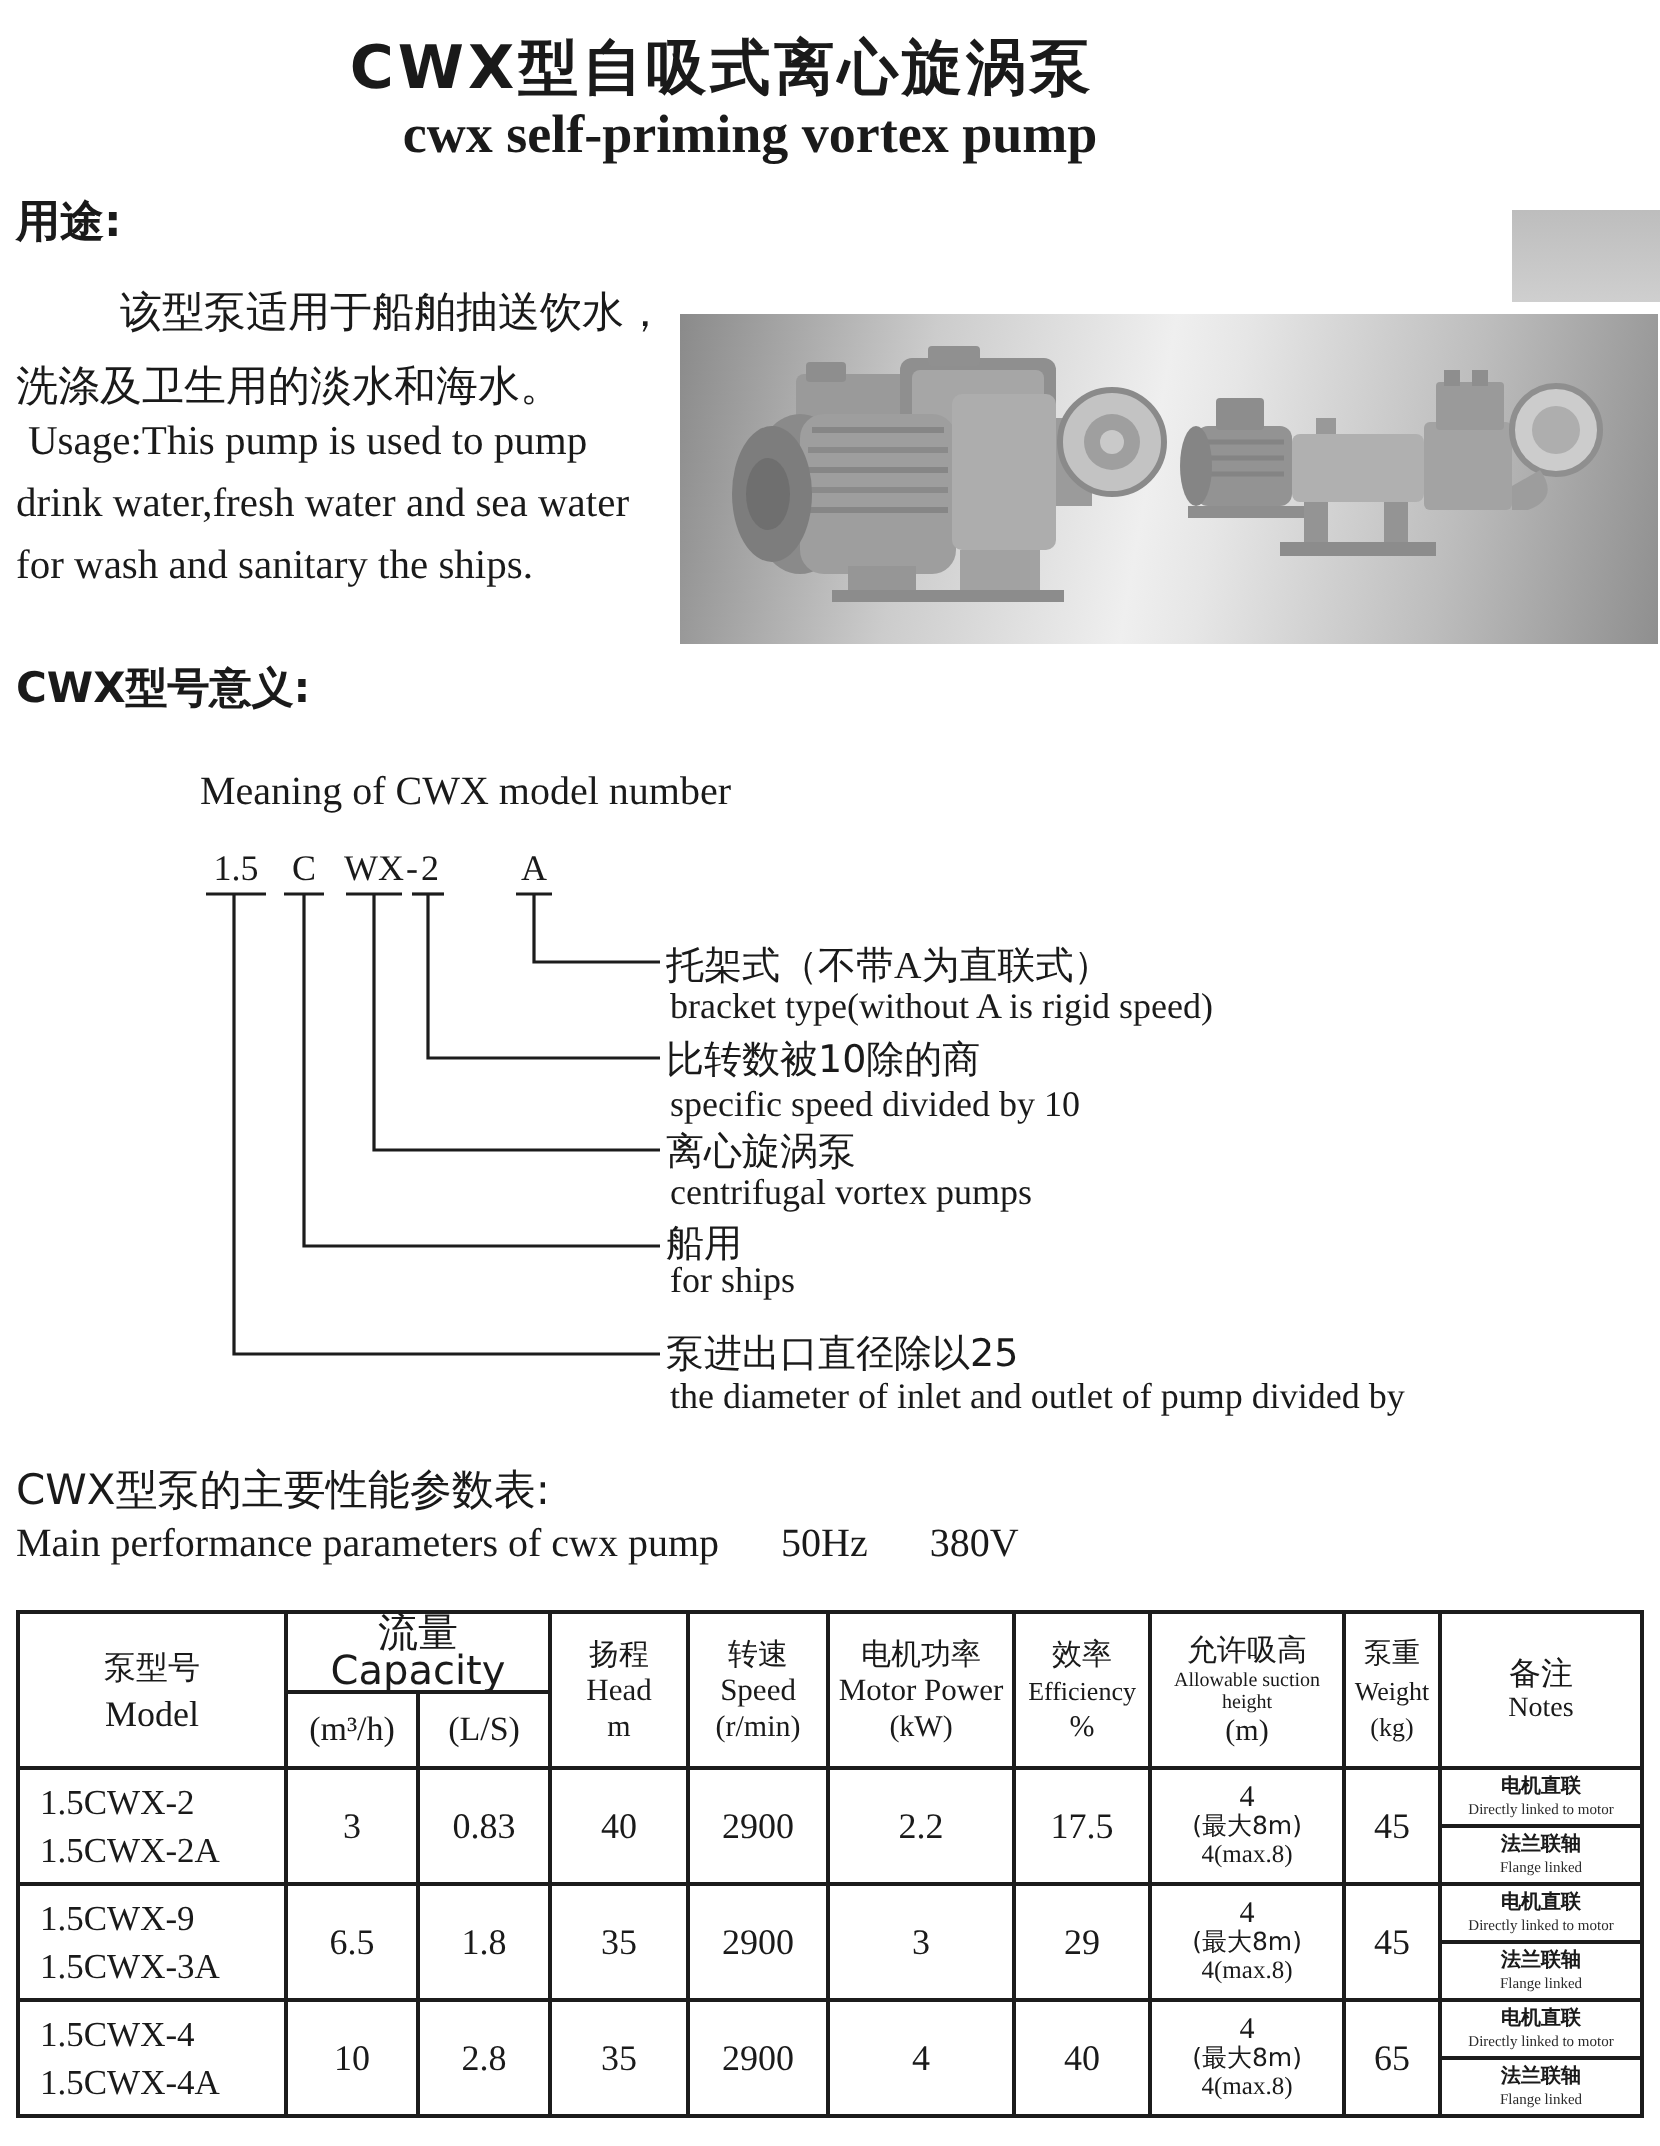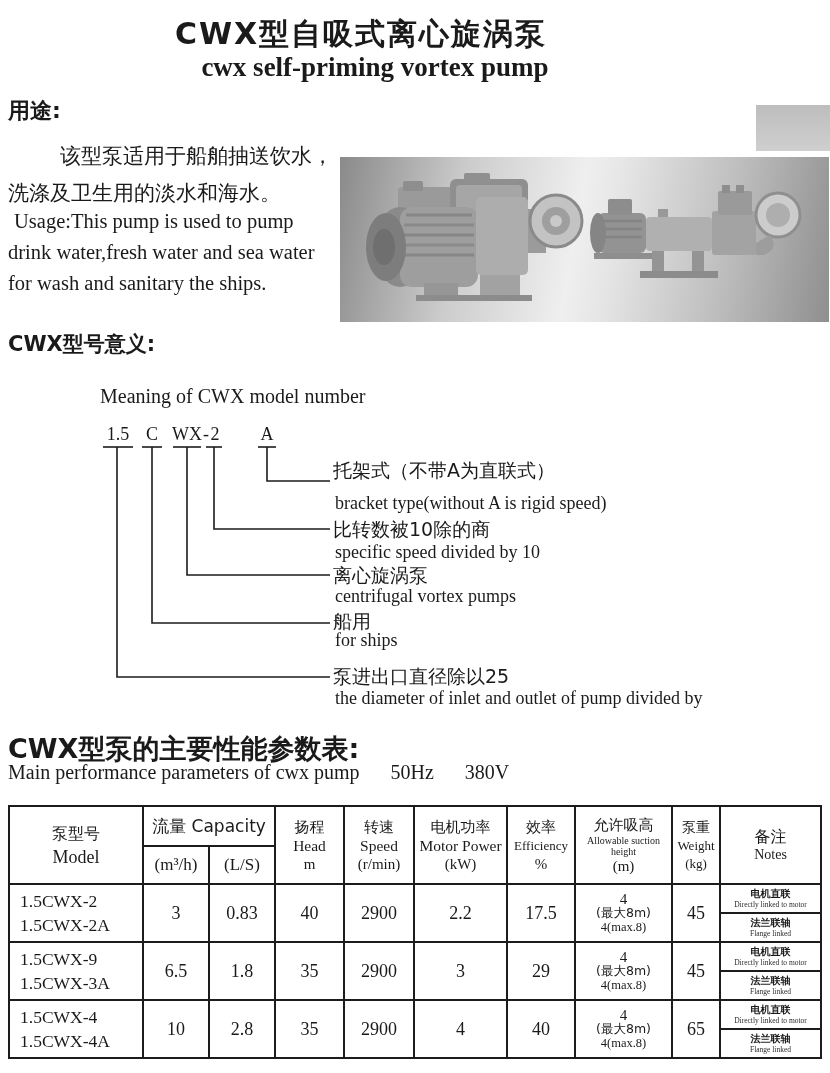--- a/index.html
+++ b/index.html
@@ -31,21 +31,21 @@
   .meaning-sub{top:385px;left:100px;font-size:20px;}
 
   
   .mpart{position:absolute;top:424px;font-size:18px;text-align:center;}
   .diag-label-zh{position:absolute;left:333px;font-size:19px;font-family:"DejaVu Sans", sans-serif;
                  white-space:nowrap;font-weight:500;}
   .diag-label-en{position:absolute;left:335px;font-size:18px;white-space:nowrap;}
   svg.diagram{position:absolute;top:0;left:0;width:830px;height:1073px;pointer-events:none;}
 
   
-  .param-head-zh{top:731px;left:8px;font-size:27px;font-family:"DejaVu Sans", sans-serif;font-weight:700;}
+  .param-head-zh{top:731px;left:8px;font-size:21px;font-family:"DejaVu Sans", sans-serif;font-weight:400;}
   .param-head-en{top:761px;left:8px;font-size:20px;}
   .param-head-en span{margin-right:26px;}
 
   
   table.perf{position:absolute;top:805px;left:8px;border-collapse:collapse;table-layout:fixed;
              width:812px;}
   table.perf td,table.perf th{border:2px solid #1c1c1c;padding:0;text-align:center;vertical-align:middle;
              font-weight:normal;overflow:hidden;}
   .hzh{font-size:16px;font-family:"DejaVu Sans", sans-serif;line-height:19px;}
   .hen{font-size:15.5px;line-height:18px;}
@@ -152,21 +152,21 @@
       <line x1="206" y1="447" x2="222" y2="447"></line>
       <line x1="258" y1="447" x2="276" y2="447"></line>
       <polyline points="267,447 267,481 330,481"></polyline>
       <polyline points="214,447 214,529 330,529"></polyline>
       <polyline points="187,447 187,575 330,575"></polyline>
       <polyline points="152,447 152,623 330,623"></polyline>
       <polyline points="117,447 117,677 330,677"></polyline>
     </g>
   </svg>
 
-  <div class="diag-label-zh" style="top:458px;">托架式（不带A为直联式）</div>
+  <div class="diag-label-zh" style="top:470px;font-family:Liberation Serif, serif;">托架式（不带A为直联式）</div>
   <div class="diag-label-en" style="top:493px;">bracket type(without  A is rigid speed)</div>
   <div class="diag-label-zh" style="top:517px;">比转数被10除的商</div>
   <div class="diag-label-en" style="top:542px;">specific speed divided by 10</div>
   <div class="diag-label-zh" style="top:563px;">离心旋涡泵</div>
   <div class="diag-label-en" style="top:586px;">centrifugal vortex pumps</div>
   <div class="diag-label-zh" style="top:609px;">船用</div>
   <div class="diag-label-en" style="top:630px;">for ships</div>
   <div class="diag-label-zh" style="top:664px;">泵进出口直径除以25</div>
   <div class="diag-label-en" style="top:688px;">the diameter of inlet and outlet of pump divided by</div>
 
@@ -190,21 +190,21 @@
       <col style="width:48px">
         <col style="width:101px">
     </colgroup>
     <tbody>
         <tr style="height:40px;">
       <th rowspan="2">
         <div class="hzh">泵型号</div>
         <div class="hen" style="font-size:18px;margin-top:5px;">Model</div>
       </th>
       <th colspan="2">
-        <div class="hzh" style="font-size:17px;">流量 Capacity</div>
+        <div class="hzh" style="font-size:20px;">流量 Capacity</div>
       </th>
       <th rowspan="2">
         <div class="hzh" style="font-size:15px;">扬程</div>
         <div class="hen">Head</div>
         <div class="hunit">m</div>
       </th>
       <th rowspan="2">
         <div class="hzh" style="font-size:15px;">转速</div>
         <div class="hen">Speed</div>
         <div class="hunit">(r/min)</div>

